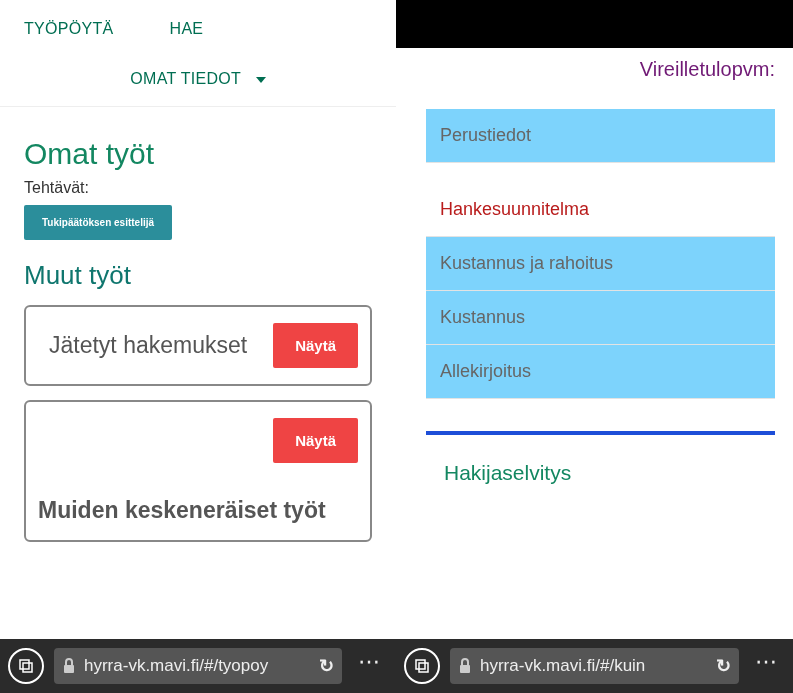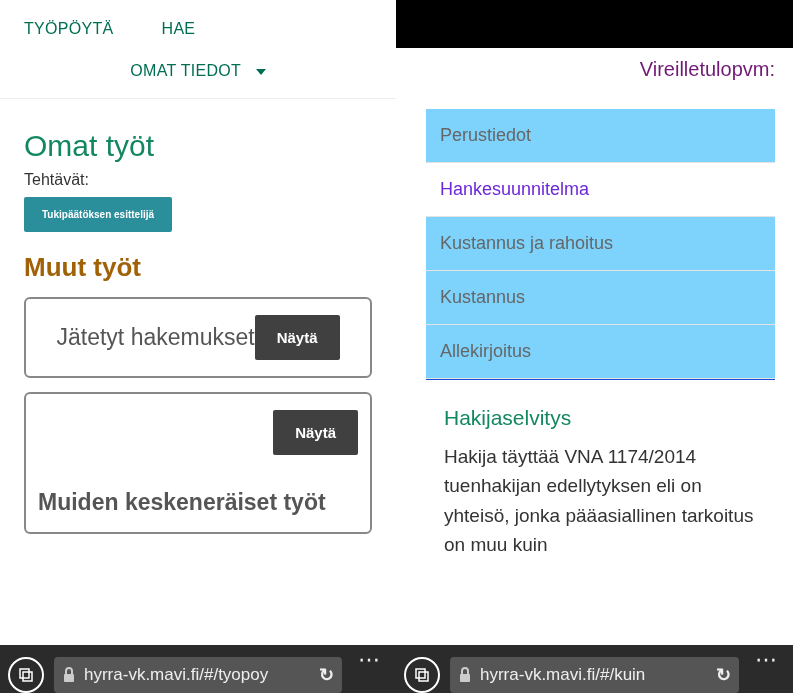--- a/index.html
+++ b/index.html
@@ -19,21 +19,21 @@
   }
   .phone-left { width: 396px; height: 693px; }
   .phone-right { width: 397px; height: 693px; margin-left: 0; }
   .content-left { flex: 1; background: #fff; overflow: hidden; }
   .content-right { flex: 1; background: #fff; overflow: hidden; padding-top: 48px; }
 
   
   .topnav {
     display: flex;
     flex-wrap: wrap;
-    gap: 0;
+    gap: 8px;
     padding: 8px 0 6px 0;
     border-bottom: 1px solid #eee;
     background: #fff;
   }
   .topnav-item {
     color: #006E52;
     font-weight: 500;
     font-size: 16px;
     padding: 12px 24px;
     cursor: pointer;
@@ -50,23 +50,23 @@
     vertical-align: middle;
   }
   .main-left { padding: 18px 14px 10px 24px; }
   .h-green {
     color: #138761;
     font-size: 30px;
     font-weight: 400;
     margin: 12px 0 8px 0;
   }
   .h-green2 {
-    color: #a16207;
+    color: #0f766e;
     font-size: 26px;
-    font-weight: 700;
+    font-weight: 400;
     margin: 20px 0 14px 0;
   }
   .label-dark { color: #333; font-size: 16px; margin-bottom: 8px; }
   .btn-teal {
     background: #2B8E9B;
     color: #fff;
     border: none;
     padding: 12px 18px;
     font-size: 10px;
     font-weight: 600;
@@ -75,24 +75,24 @@
   }
   .card {
     border: 2px solid #888;
     border-radius: 6px;
     margin: 14px 10px 14px 0;
     padding: 16px 12px;
     display: flex;
     flex-direction: column;
     gap: 16px;
   }
-  .card-row1 { display: flex; align-items: center; justify-content: center; gap: 0; }
+  .card-row1 { display: flex; align-items: center; justify-content: flex-end; gap: 26px; }
   .card-title { color: #555; font-size: 23px; font-weight: 400; }
   .btn-show {
-    background: #404040;
+    background: #ef4444;
     color: #fff;
     border: none;
     padding: 14px 22px;
     font-size: 15px;
     font-weight: 600;
     border-radius: 2px;
     cursor: pointer;
   }
   .card2-row { display: flex; justify-content: flex-end; }
   .card2-title { color: #555; font-size: 23px; font-weight: 700; margin-top: 18px; }
@@ -102,32 +102,32 @@
   .field-label { color: #701a75; font-size: 20px; margin-bottom: 28px; text-align: right; }
   .tabs { margin-top: 10px; }
   .tab {
     background: #7dd3fc;
     color: #666;
     padding: 16px 14px;
     font-size: 18px;
     border-bottom: 1px solid #e3e3e3;
     cursor: pointer;
   }
-  .tab.active { background: #fff; color: #6d28d9; }
-  .section { padding: 26px 18px 0 18px; border-top: 1px solid #1d4ed8; }
+  .tab.active { background: #fff; color: #b91c1c; margin-top: 20px; }
+  .section { padding: 26px 18px 0 18px; border-top: 4px solid #1d4ed8; margin-top: 32px; }
   .section h3 { color: #138761; font-size: 21px; font-weight: 400; margin-bottom: 12px; }
   .section p { color: #333; font-size: 19px; line-height: 1.55; }
 
   
   .browser-bar {
-    height: 48px;
+    height: 54px;
     background: #2b2b2b;
     display: flex;
-    align-items: flex-end;
-    padding: 0 8px;
+    align-items: center;
+    padding: 8px 8px;
     gap: 10px;
   }
   .tabs-circle {
     width: 36px; height: 36px;
     border: 2px solid #fff;
     border-radius: 50%;
     display: flex;
     align-items: center;
     justify-content: center;
     color: #fff;
@@ -218,21 +218,20 @@
       <div class="tabs">
         <div class="tab">Perustiedot</div>
         <div class="tab active">Hankesuunnitelma</div>
         <div class="tab">Kustannus ja rahoitus</div>
         <div class="tab">Kustannus</div>
         <div class="tab">Allekirjoitus</div>
       </div>
 
       <div class="section">
         <h3>Hakijaselvitys</h3>
-        <p>Hakija täyttää VNA 1174/2014 tuenhakijan edellytyksen eli on yhteisö, jonka pääasiallinen tarkoitus on muu kuin</p>
       </div>
     </div>
   </div>
 
   <div class="browser-bar">
     <div class="tabs-circle">
       <svg viewBox="0 0 24 24" fill="none" stroke="#fff" stroke-width="2">
         <rect x="4" y="4" width="12" height="12"></rect>
           <rect x="8" y="8" width="12" height="12"></rect>
       </svg>

